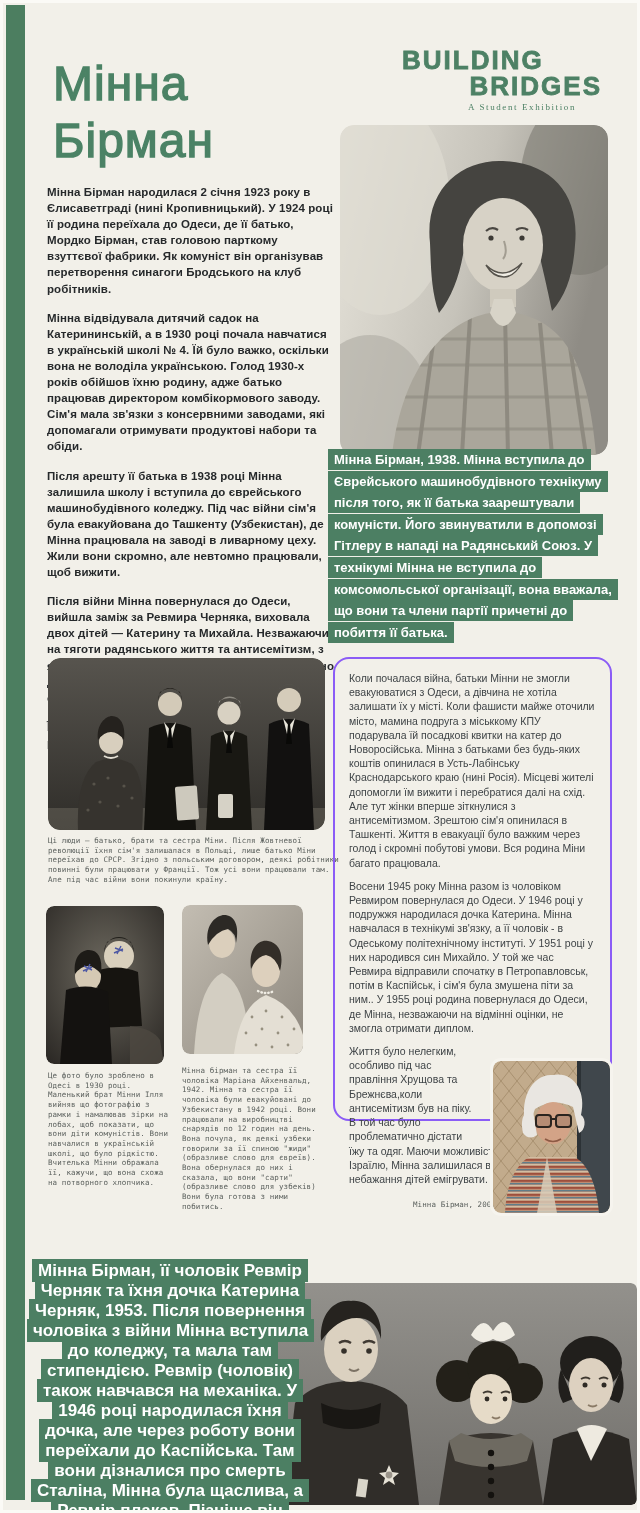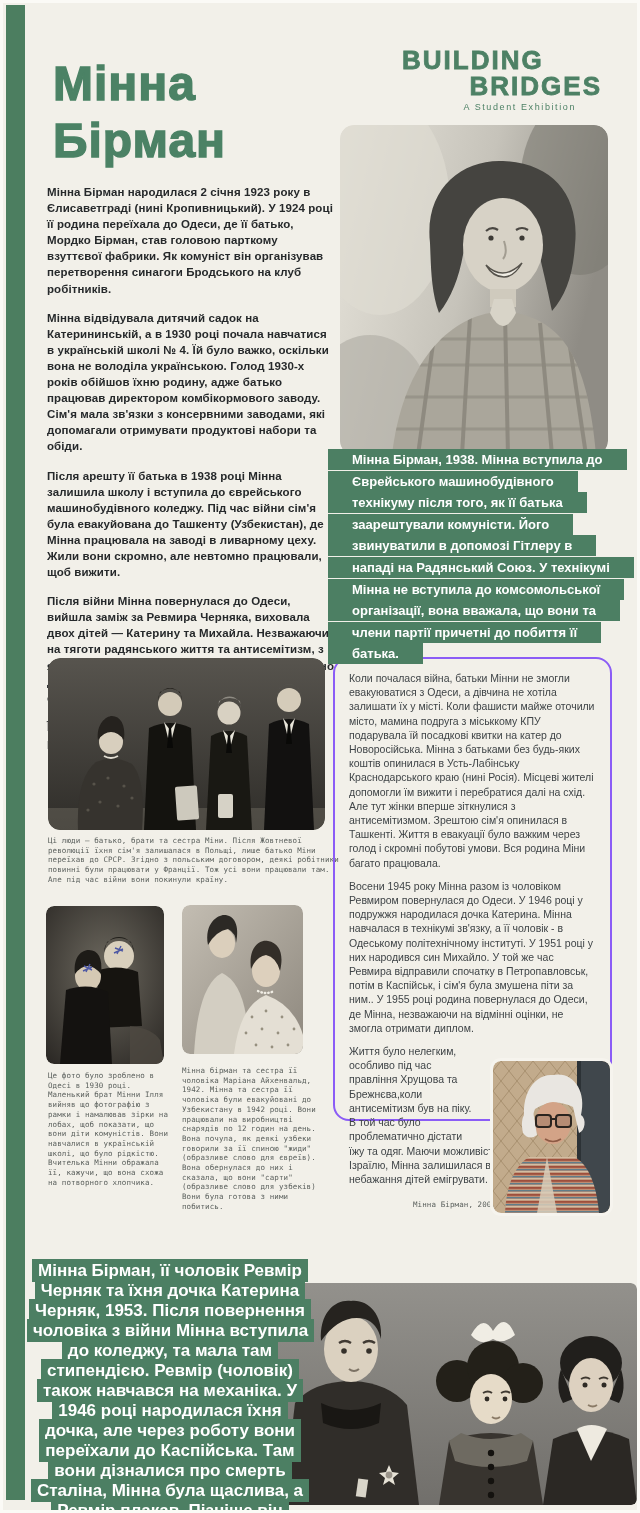--- a/index.html
+++ b/index.html
@@ -4,37 +4,37 @@
 <style>
   html,body{margin:0;padding:0;background:#e8e7e2;}
   .page{
     position:relative;width:640px;height:1513px;margin:0 auto;
     background:#f2f0e9;border:3px solid #fbfaf6;box-sizing:border-box;
     font-family:"Liberation Sans",sans-serif;overflow:hidden;
   }
   .green-bar{position:absolute;left:3px;top:2px;width:19px;height:1495px;background:#4c7e60;}
   .title{
     position:absolute;left:50px;top:52px;margin:0;
-    font-size:48px;line-height:57px;font-weight:bold;color:#4b8265;
+    font-size:48px;line-height:57px;font-weight:normal;color:#4b8265;
     letter-spacing:1px;-webkit-text-stroke:1.4px #4b8265;
   }
   .logo{position:absolute;left:399px;top:44px;width:200px;color:#4d8165;font-weight:bold;}
   .logo-l1{font-size:26px;line-height:26px;letter-spacing:2px;-webkit-text-stroke:0.8px #4d8165;}
   .logo-l2{font-size:26px;line-height:27px;letter-spacing:2px;text-align:right;-webkit-text-stroke:0.8px #4d8165;}
-  .logo-tag{font-family:Liberation Sans, sans-serif;font-weight:normal;font-size:9px;
+  .logo-tag{font-family:Liberation Serif, serif;font-weight:normal;font-size:9px;
     letter-spacing:1.6px;text-align:right;padding-right:26px;margin-top:2px;color:#4d8165;}
   .intro{position:absolute;left:44px;top:181px;width:288px;}
   .intro p{margin:0 0 13px;font-size:11.5px;line-height:16.1px;font-weight:bold;color:#26292b;letter-spacing:0.1px;}
   .photo{position:absolute;overflow:hidden;}
   .photo svg{display:block;}
   .ph-young{left:337px;top:122px;width:268px;height:330px;border-radius:14px;}
   .hl{position:absolute;z-index:5;}
   .hl span{
     background:#4c7f63;color:#ffffff;font-weight:bold;
-    padding:3px 24px;-webkit-box-decoration-break:clone;box-decoration-break:clone;
+    padding:3px 6px;-webkit-box-decoration-break:clone;box-decoration-break:clone;
   }
   .hl-1938{left:325px;top:446px;width:285px;font-size:13px;}
   .hl-1938 span{line-height:21.6px;}
   .hl-1953{left:24px;top:1258px;width:286px;text-align:center;font-size:17px;}
   .hl-1953 span{line-height:18.4px;padding:2px 6px;}
   .ph-group{left:45px;top:655px;width:277px;height:172px;border-radius:12px;}
   .cap{
     position:absolute;font-family:"DejaVu Sans Mono",monospace;
     font-size:7.5px;line-height:9.7px;color:#5c615e;letter-spacing:0.1px;
   }

